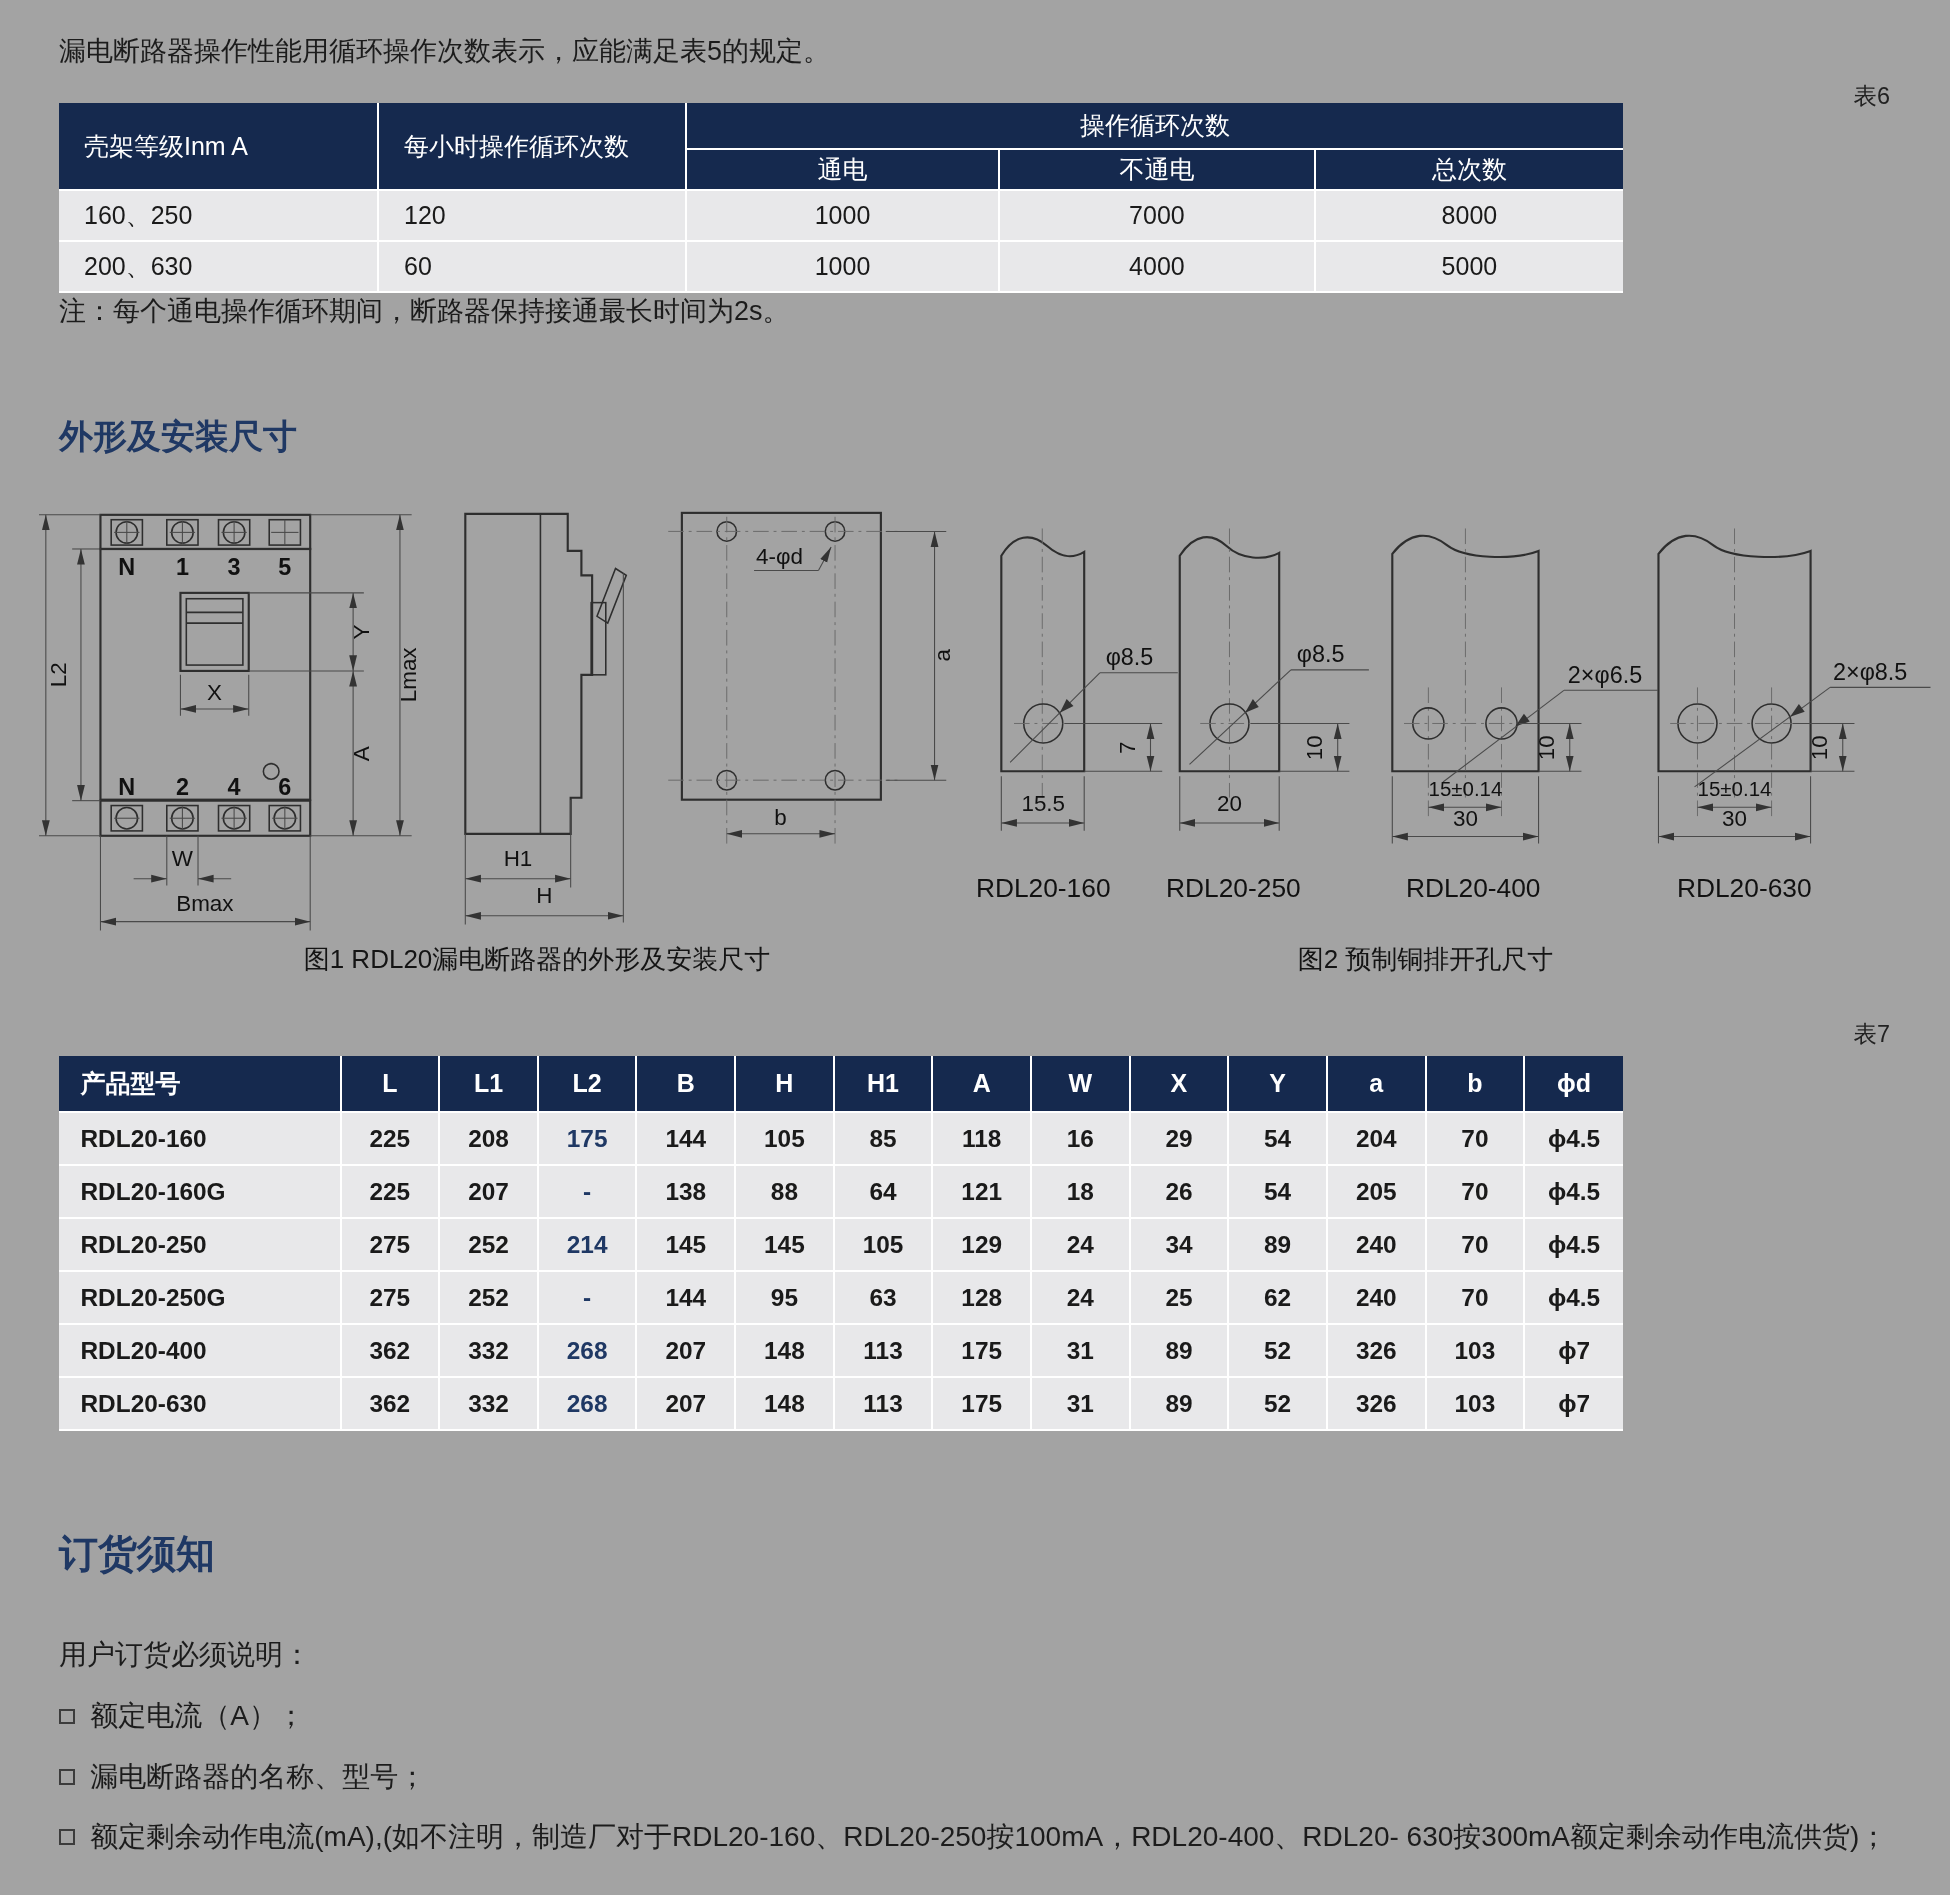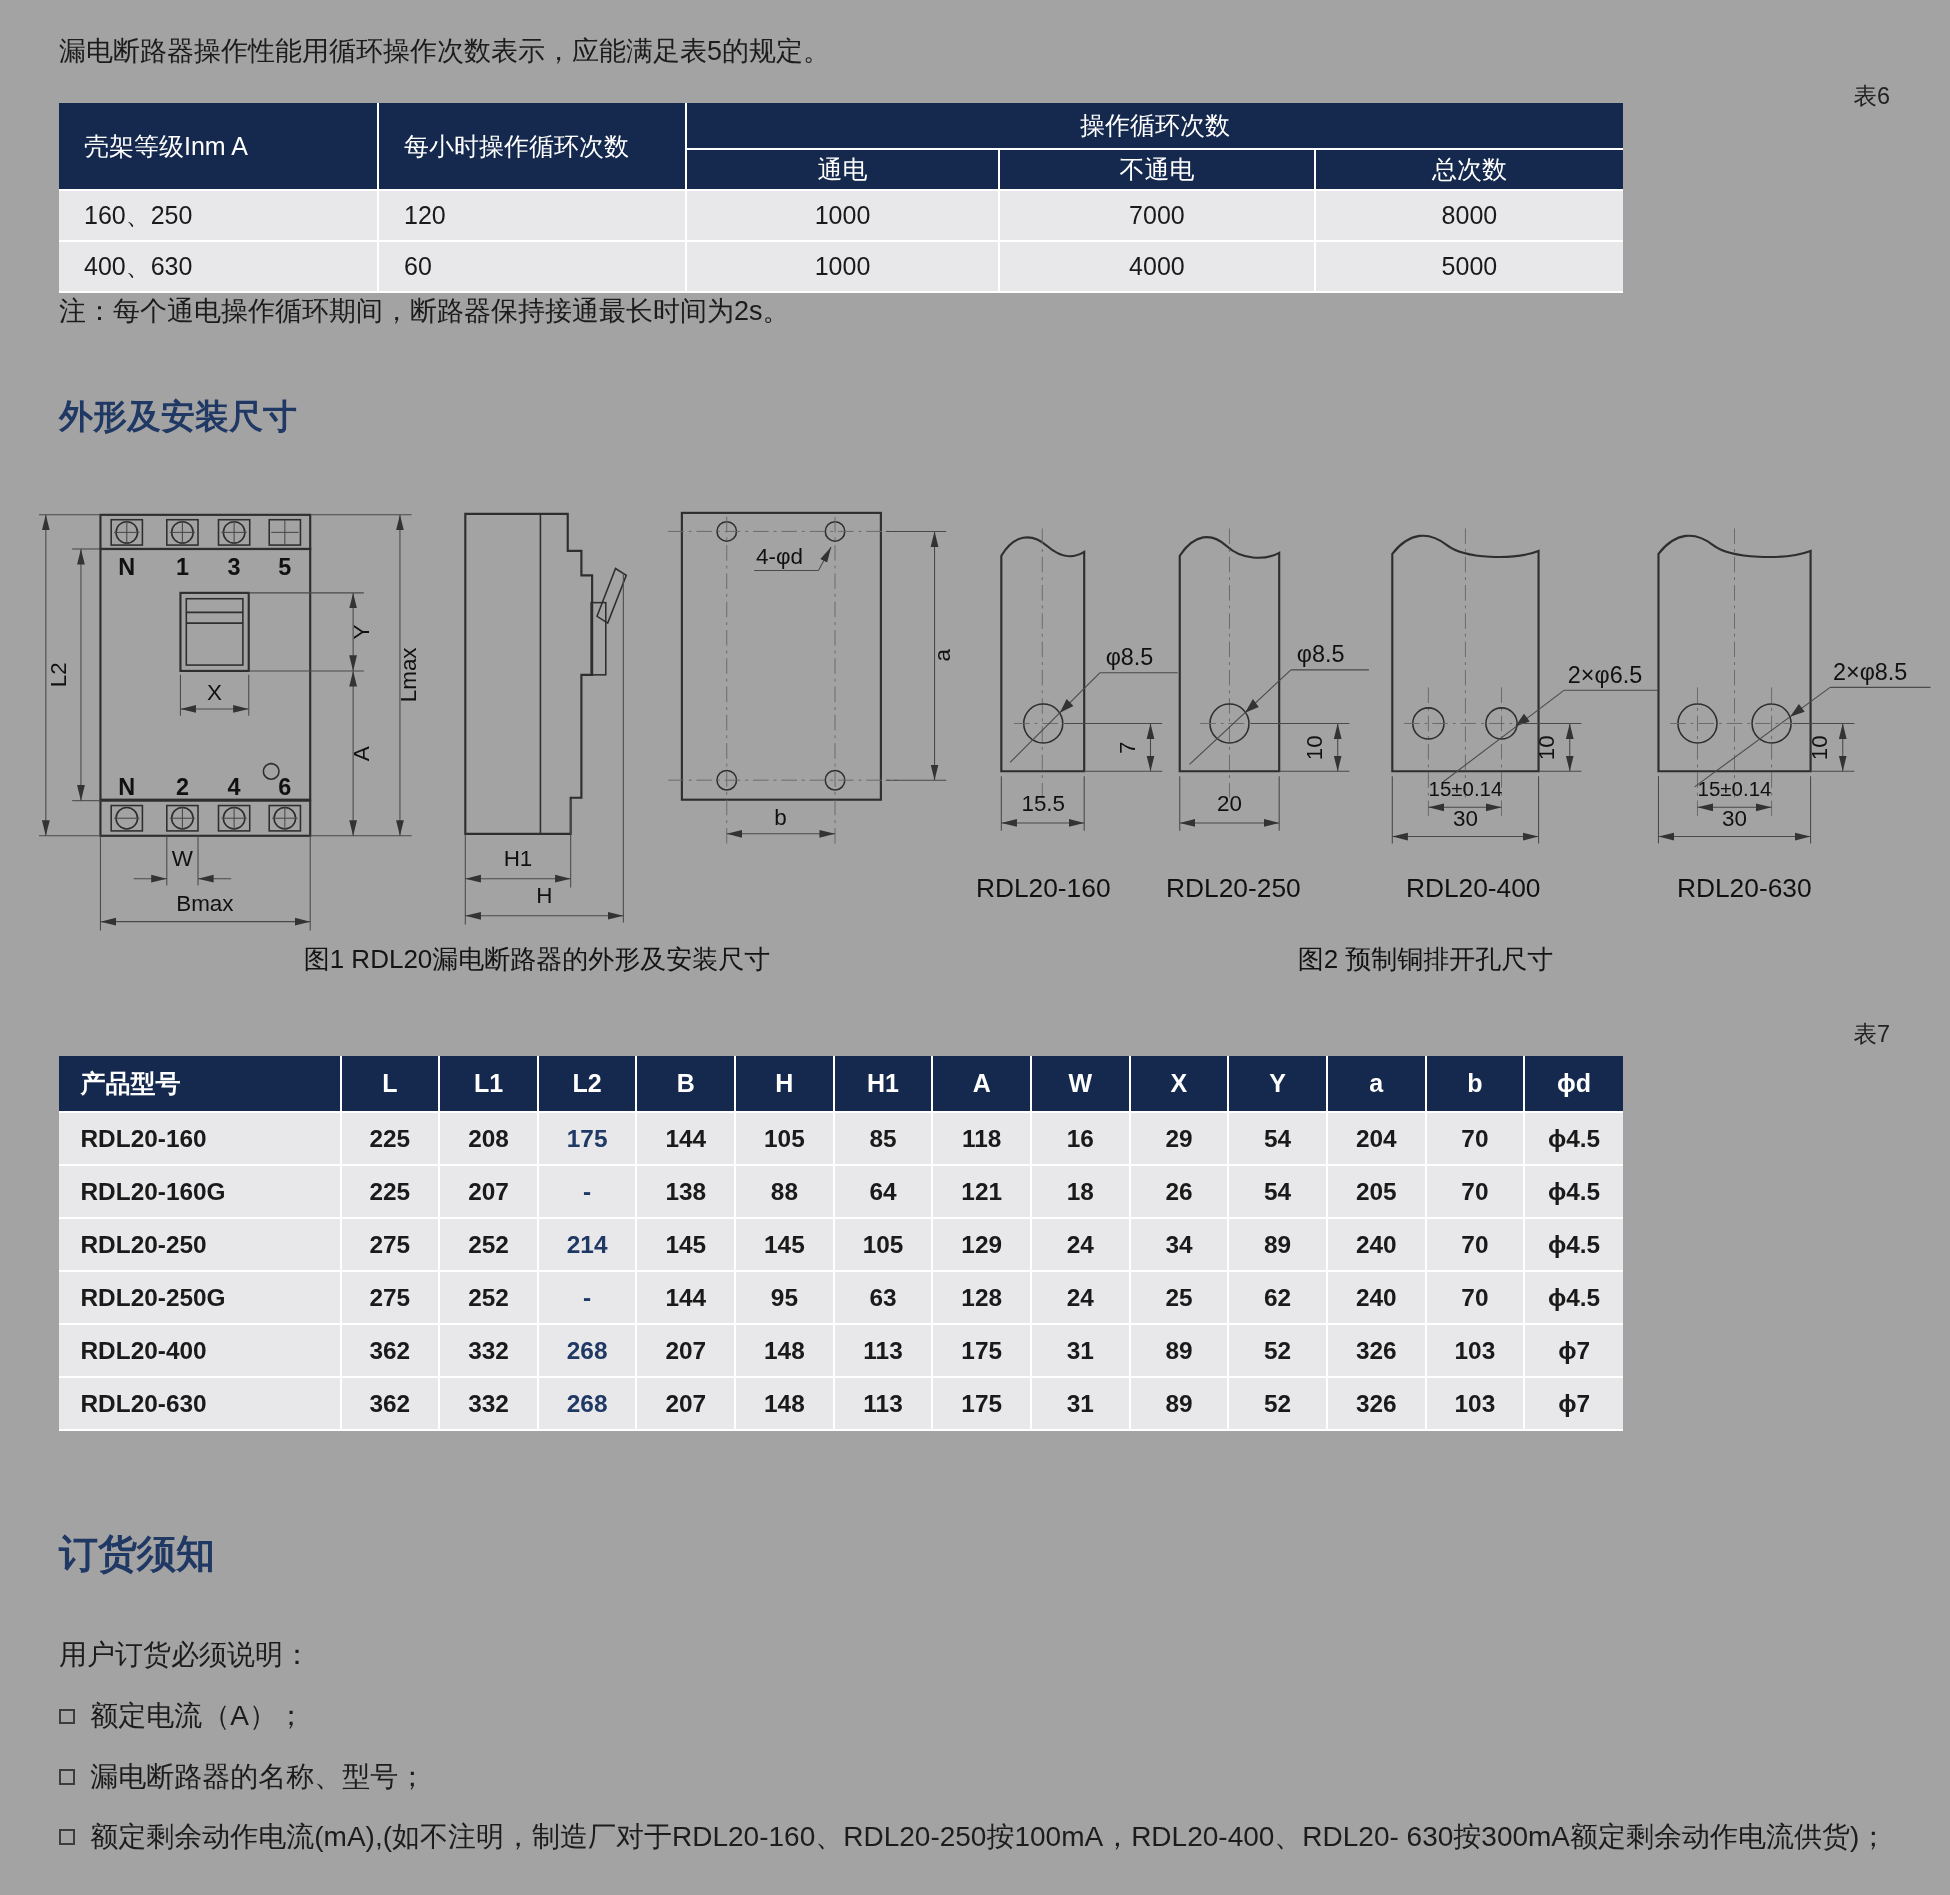--- a/index.html
+++ b/index.html
@@ -17,21 +17,21 @@
   th:last-child,td:last-child{border-right:none;}
   .t6 th.lft,.t6 td:nth-child(1),.t6 td:nth-child(2){text-align:left;padding-left:25px;}
   .t6 th{height:43px;} .t6 tr.sub th{height:37px;}
   .t6 td{height:47px;text-align:center;}
   .t7 th{height:53px;font-weight:700;}
   .t7 td{height:49px;text-align:center;font-weight:700;font-size:24.4px;}
   .t7 td:nth-child(1){text-align:left;padding-left:21.5px;}
   .t7 td:nth-child(4){color:var(--accent,#1F3864);}
   .note{position:absolute;left:59px;top:293px;font-size:27px;color:#1c1c1c;}
   .sec-title{position:absolute;left:59px;font-size:34px;font-weight:700;color:var(--accent,#1F3864);}
-  #sec1{top:394px;} 
+  #sec1{top:414px;} 
   .figcap{position:absolute;top:942px;font-size:26px;text-align:center;color:#141414;}
   #cap1{left:98px;width:878px;} #cap2{left:975px;width:901px;}
   #fig1{position:absolute;left:39px;top:507px;}
   #fig2{position:absolute;left:975px;top:507px;}
   svg{overflow:visible;}
   svg text{font-family:"Liberation Sans","DejaVu Sans",sans-serif;fill:#111;}
   .ol{fill:none;stroke:#2e2e2e;stroke-width:2.2px;}
   .ol2{fill:none;stroke:#2e2e2e;stroke-width:1.6px;}
   .thin{fill:none;stroke:#4a4a4a;stroke-width:1.1px;}
   .cl{fill:none;stroke:#6a6a6a;stroke-width:1px;stroke-dasharray:16 5 3 5;}
@@ -73,21 +73,21 @@
       </thead>
       <tbody id="t6body">
           <tr>
             <td>160、250</td>
             <td>120</td>
             <td>1000</td>
             <td>7000</td>
             <td>8000</td>
           </tr>
           <tr>
-            <td>400、630</td>
+            <td>200、630</td>
             <td>60</td>
             <td>1000</td>
             <td>4000</td>
             <td>5000</td>
           </tr>
         </tbody>
     </table>
   </div>
 
   <div class="note">注：每个通电操作循环期间，断路器保持接通最长时间为2s。</div>

